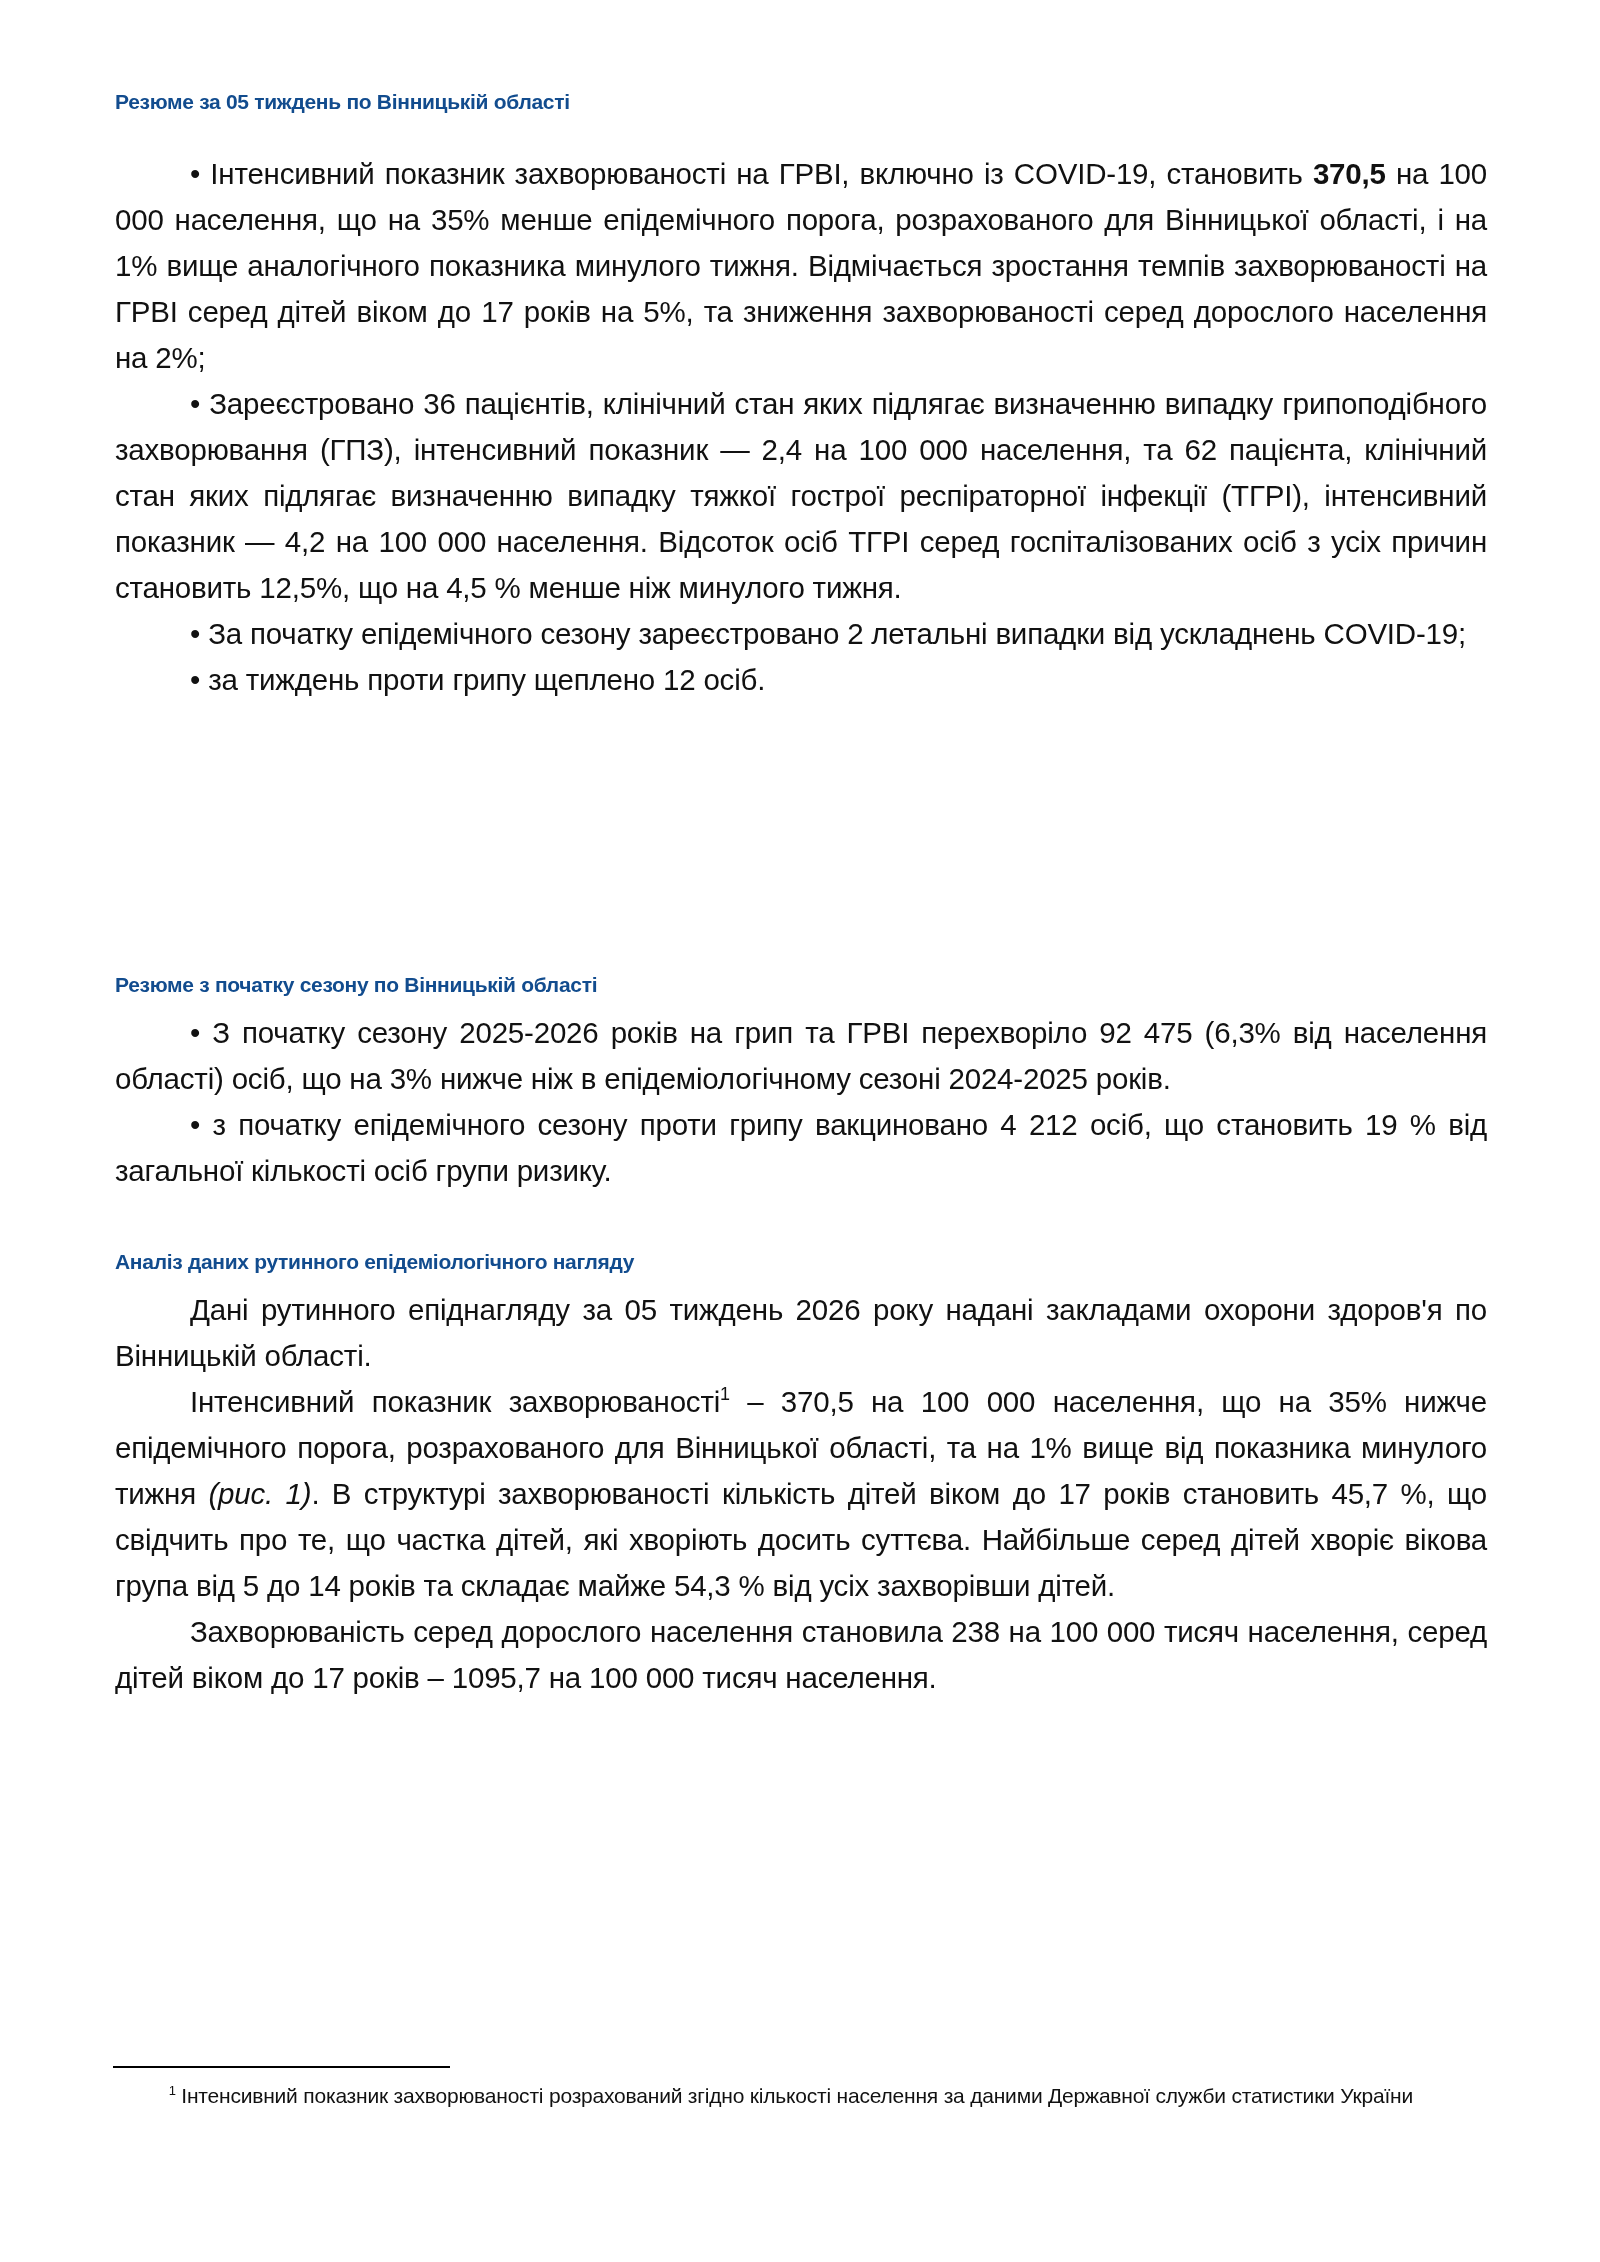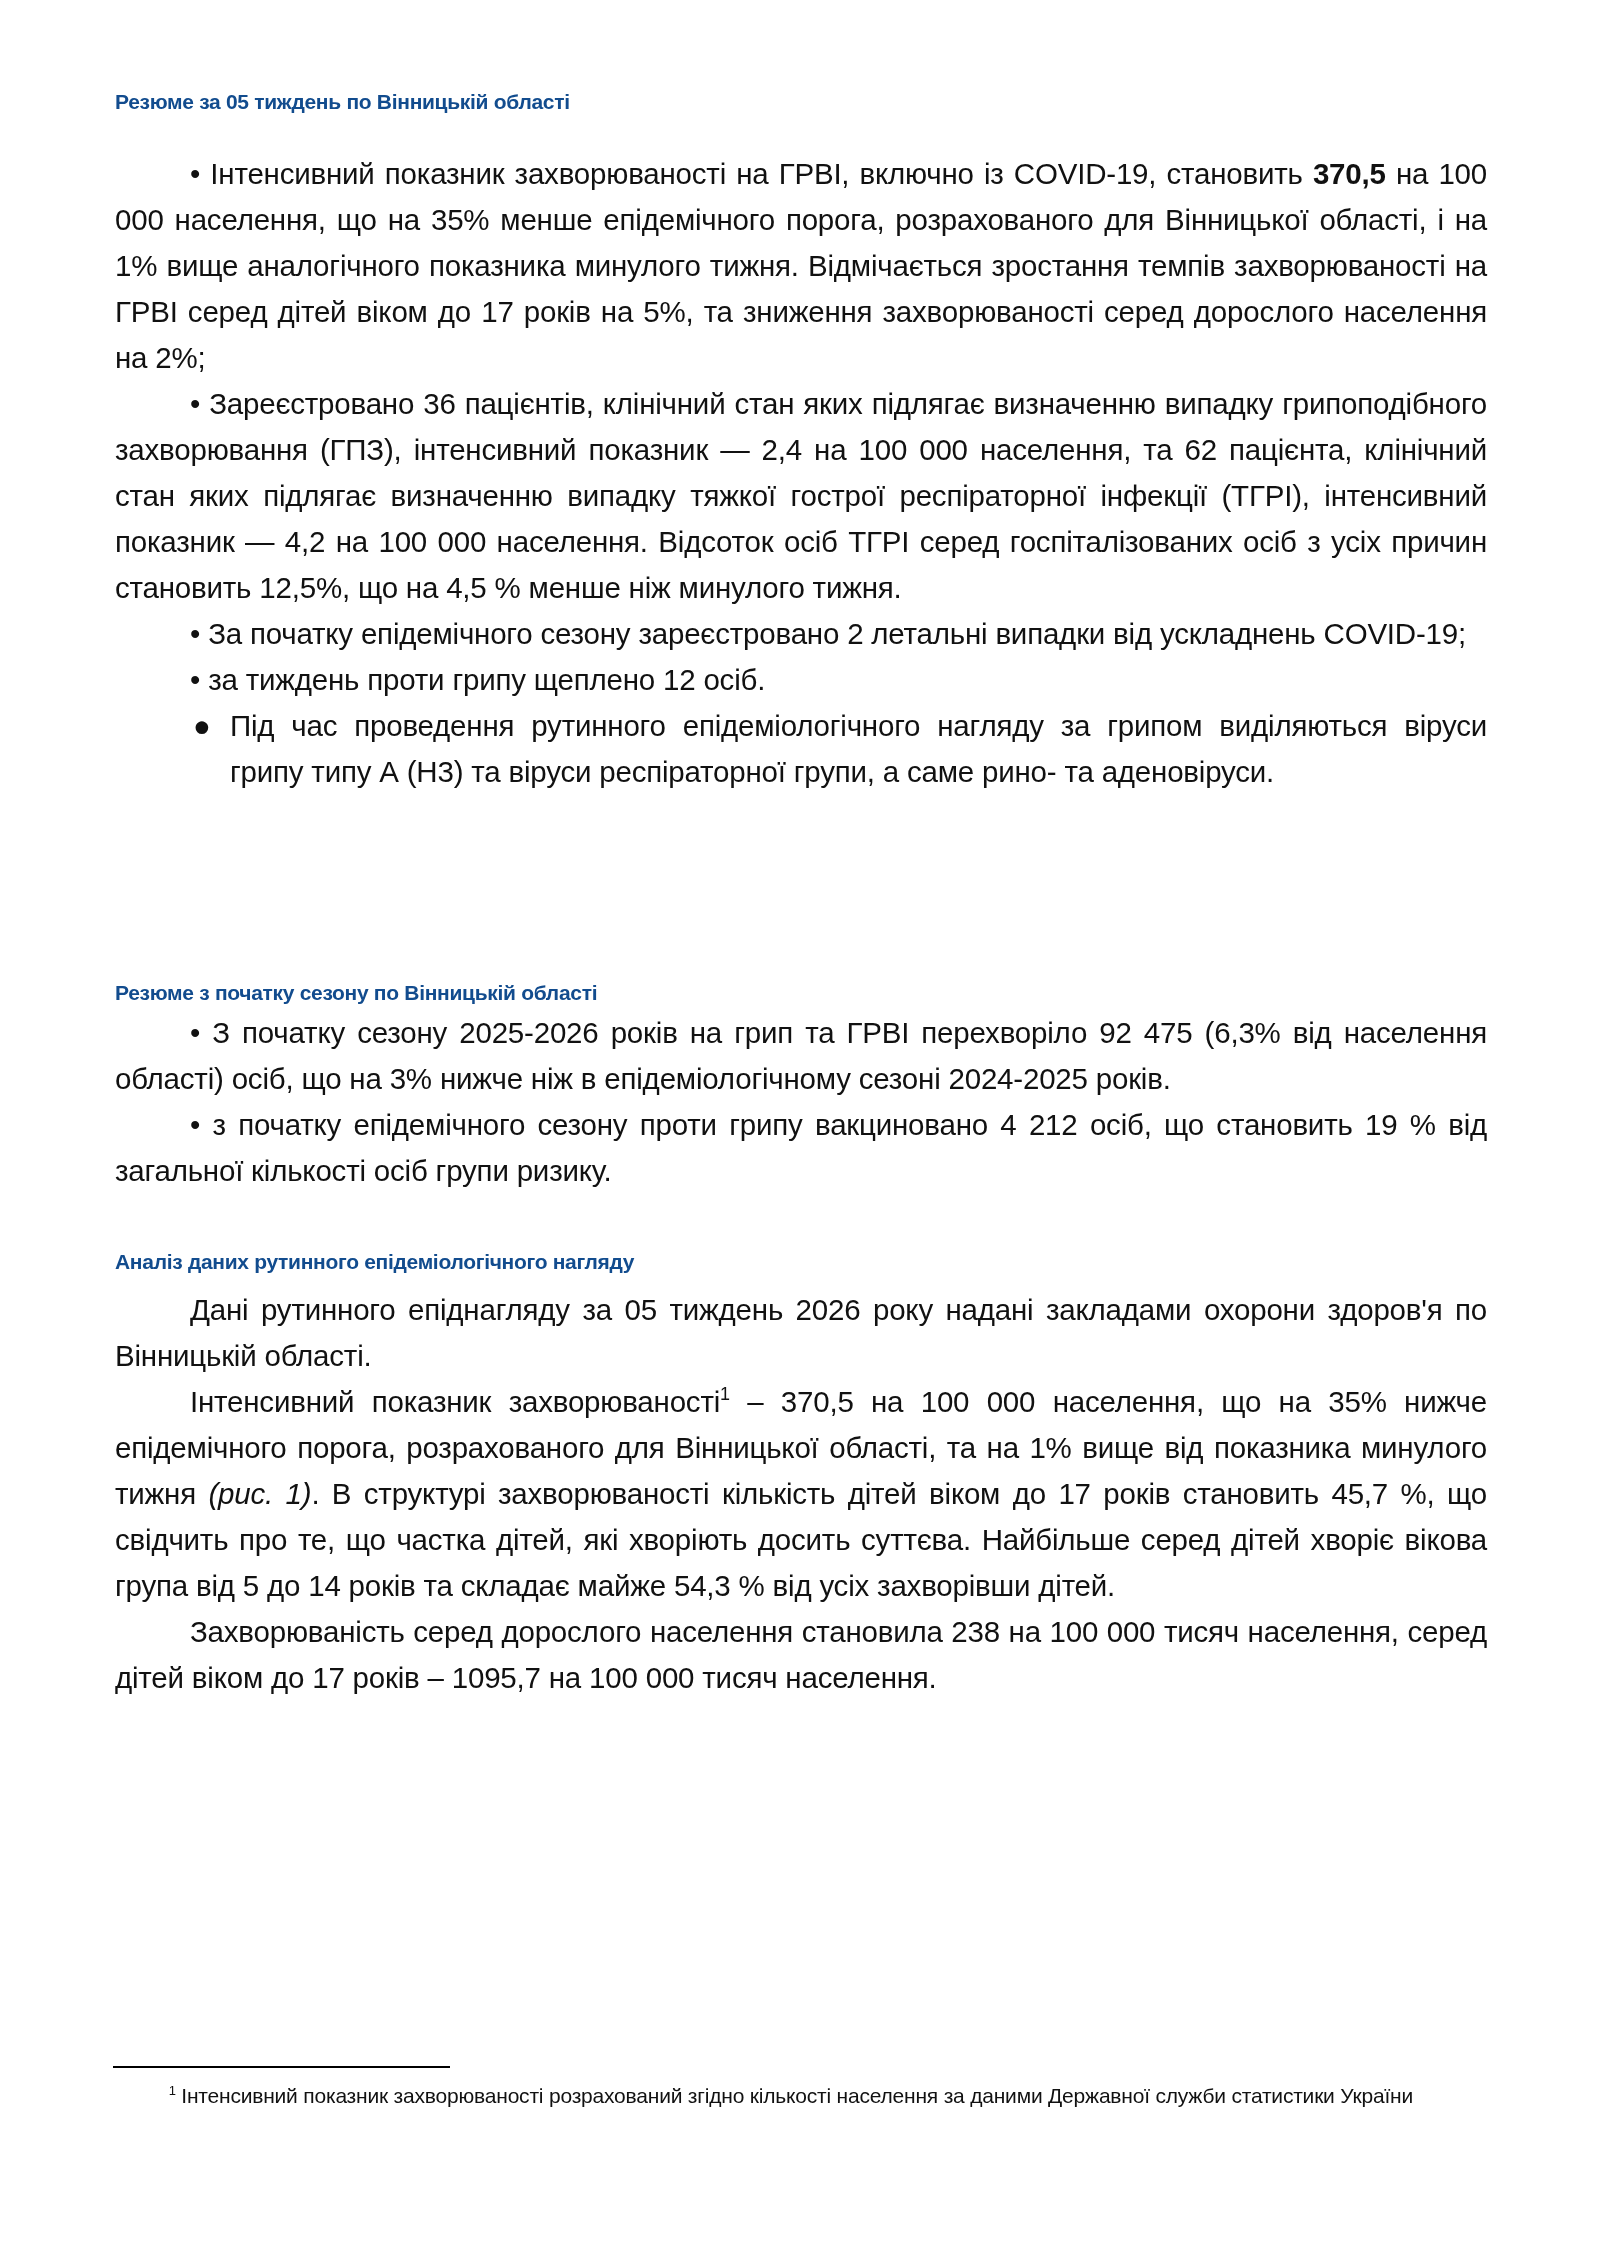--- a/index.html
+++ b/index.html
@@ -26,24 +26,23 @@
 
 <div class="page">
 
   <h2 class="sec" style="position:absolute; top:79px; left:0;">Резюме за 05 тиждень по Вінницькій області</h2>
 
   <div style="position:absolute; top:151px; left:0; width:1372px;">
     <p class="ind bul"><span>Інтенсивний показник захворюваності на ГРВІ, включно із COVID-19, становить </span><b>370,5</b><span> на 100 000 населення, що на 35% менше епідемічного порога, розрахованого для Вінницької області, і на 1% вище аналогічного показника минулого тижня. Відмічається зростання темпів захворюваності на ГРВІ серед дітей віком до 17 років на 5%,  та зниження захворюваності серед дорослого населення на 2%;</span></p>
     <p class="ind bul">Зареєстровано 36 пацієнтів, клінічний стан яких підлягає визначенню випадку грипоподібного захворювання (ГПЗ), інтенсивний показник — 2,4 на 100 000 населення, та 62 пацієнта, клінічний стан яких підлягає визначенню випадку тяжкої гострої респіраторної інфекції (ТГРІ),  інтенсивний показник — 4,2 на 100 000 населення. Відсоток  осіб ТГРІ серед госпіталізованих осіб з  усіх причин становить 12,5%, що на 4,5 % менше ніж минулого тижня.</p>
     <p class="ind bul">За початку епідемічного сезону зареєстровано 2  летальні випадки від ускладнень COVID-19;</p>
     <p class="ind bul">за тиждень проти грипу щеплено 12 осіб.</p>
-    <p class="hang"><span class="dot">●</span><span>Під час проведення рутинного епідеміологічного нагляду за грипом виділяються віруси грипу типу А (Н3) та віруси респіраторної групи, а саме рино- та аденовіруси.</span></p>
   </div>
 
-  <h2 class="sec" style="position:absolute; top:962px; left:0;margin-top:8px;">Резюме з початку сезону по Вінницькій області</h2>
+  <h2 class="sec" style="position:absolute; top:962px; left:0;">Резюме з початку сезону по Вінницькій області</h2>
   <div style="position:absolute; top:1010px; left:0; width:1372px;">
     <p class="ind bul">З початку сезону 2025-2026 років на грип та ГРВІ перехворіло  92 475 (6,3% від населення області) осіб, що на 3% нижче ніж в епідеміологічному сезоні 2024-2025 років.</p>
     <p class="ind bul">з початку епідемічного сезону проти грипу вакциновано 4 212 осіб, що становить 19 % від загальної кількості осіб групи ризику.</p>
   </div>
 
   <h2 class="sec" style="position:absolute; top:1239px; left:0;">Аналіз даних рутинного епідеміологічного нагляду</h2>
   <div style="position:absolute; top:1287px; left:0; width:1372px;">
     <p class="ind">Дані рутинного епіднагляду за 05 тиждень 2026 року надані закладами охорони здоров'я по Вінницькій області.</p>
     <p class="ind"><span>Інтенсивний показник захворюваності</span><sup>1</sup><span> – 370,5 на 100 000 населення, що на 35% нижче епідемічного порога, розрахованого для Вінницької області, та на 1% вище від показника минулого тижня </span><i>(рис. 1)</i><span>. В структурі захворюваності кількість дітей віком до 17 років становить 45,7 %, що свідчить про те, що частка дітей, які хворіють досить суттєва. Найбільше серед дітей хворіє вікова група від 5 до 14 років та складає майже 54,3 % від усіх захворівши дітей.</span></p>
     <p class="ind">Захворюваність серед дорослого населення становила 238 на 100 000 тисяч населення, серед дітей віком до 17 років – 1095,7 на 100 000 тисяч населення.</p>

